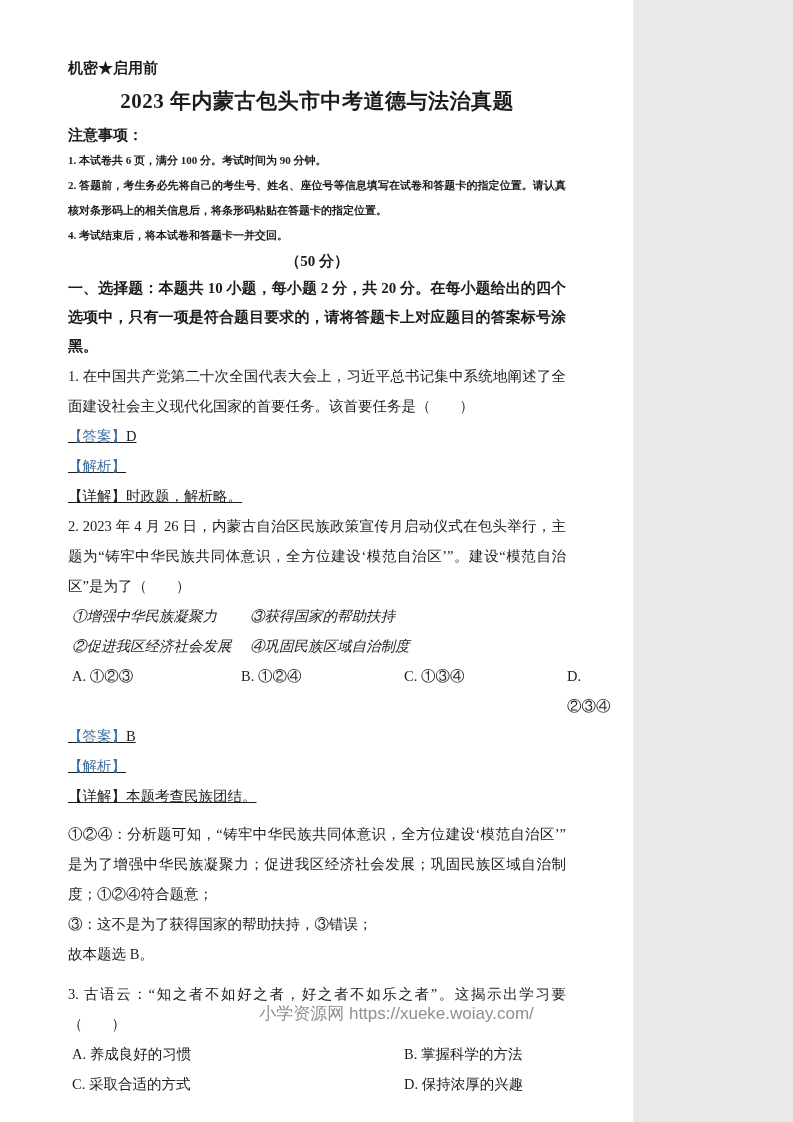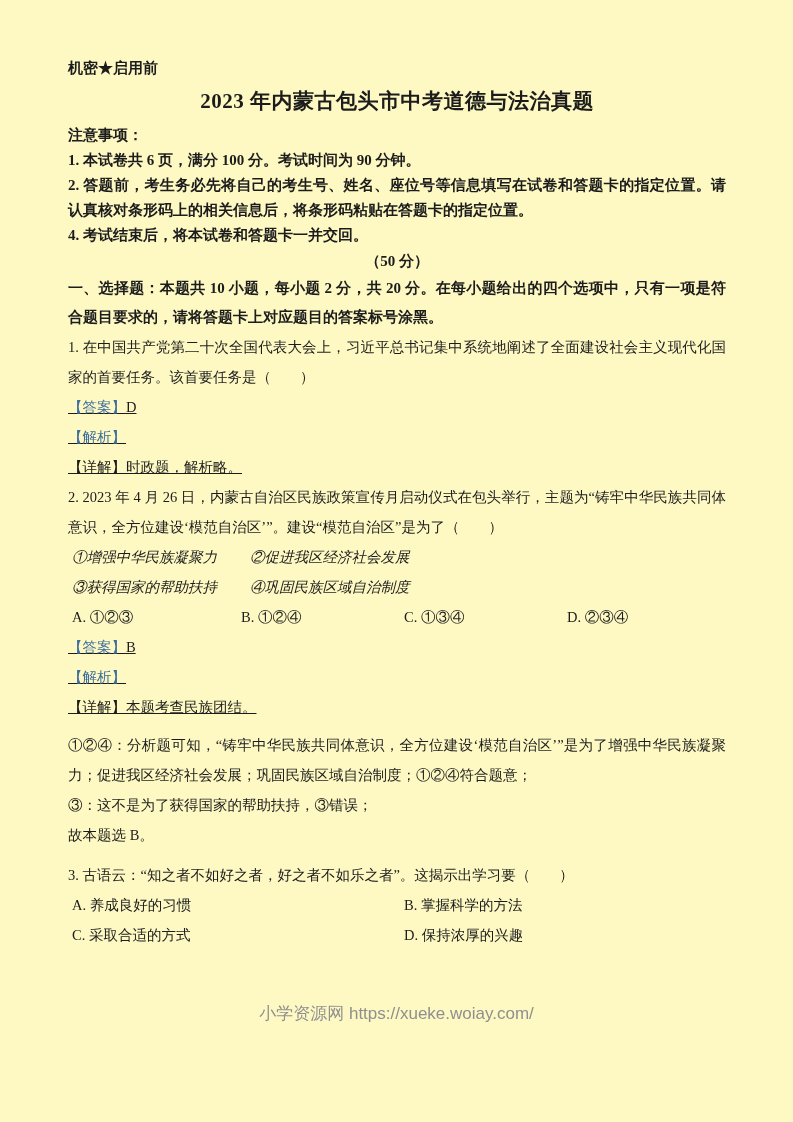--- a/index.html
+++ b/index.html
@@ -8,22 +8,22 @@
     --ink:#1c1c1c;
   }
   html,body{margin:0;padding:0;}
   body{
     width:793px;height:1122px;
     background:#e9e9e9;
     font-family:"Liberation Serif","DejaVu Serif",serif;
   }
   .page{
     position:relative;
-    width:793px;height:1122px;
-    background:#fef9c3;
+    width:633px;height:1122px;
+    background:#ffffff;
     color:var(--ink);
     overflow:hidden;
     box-sizing:border-box;
   }
   .content{
     padding:58px 67px 0 68px;
     box-sizing:border-box;
   }
   .secrecy{
     font-weight:bold;
@@ -39,21 +39,21 @@
     letter-spacing:0.5px;
   }
   .notice-heading{
     margin-top:6px;
     font-weight:bold;
     font-size:15px;
     line-height:26px;
   }
   .notice-item{
     font-weight:bold;
-    font-size:15px;
+    font-size:11px;
     line-height:25px;
     text-align:justify;
     text-justify:inter-ideograph;
   }
   .score-line{
     text-align:center;
     font-weight:bold;
     font-size:15px;
     line-height:26px;
   }
@@ -141,22 +141,22 @@
       </div>
       <div class="meta-line">
         <span>【详解】</span><span>时政题，解析略。</span>
       </div>
     </div>
 
     <div>
       <div class="body-par">2. 2023 年 4 月 26 日，内蒙古自治区民族政策宣传月启动仪式在包头举行，主题为“铸牢中华民族共同体意识，全方位建设‘模范自治区’”。建设“模范自治区”是为了（　　）</div>
       <div class="options-grid-2">
         <span>①增强中华民族凝聚力</span>
+        <span>③获得国家的帮助扶持</span>
         <span>②促进我区经济社会发展</span>
-        <span>③获得国家的帮助扶持</span>
         <span>④巩固民族区域自治制度</span>
       </div>
       <div class="options-row-4">
         <span>A. ①②③</span>
         <span>B. ①②④</span>
         <span>C. ①③④</span>
         <span>D. ②③④</span>
       </div>
       <div class="meta-line">
         <span class="label-blue">【答案】</span><span>B</span>

